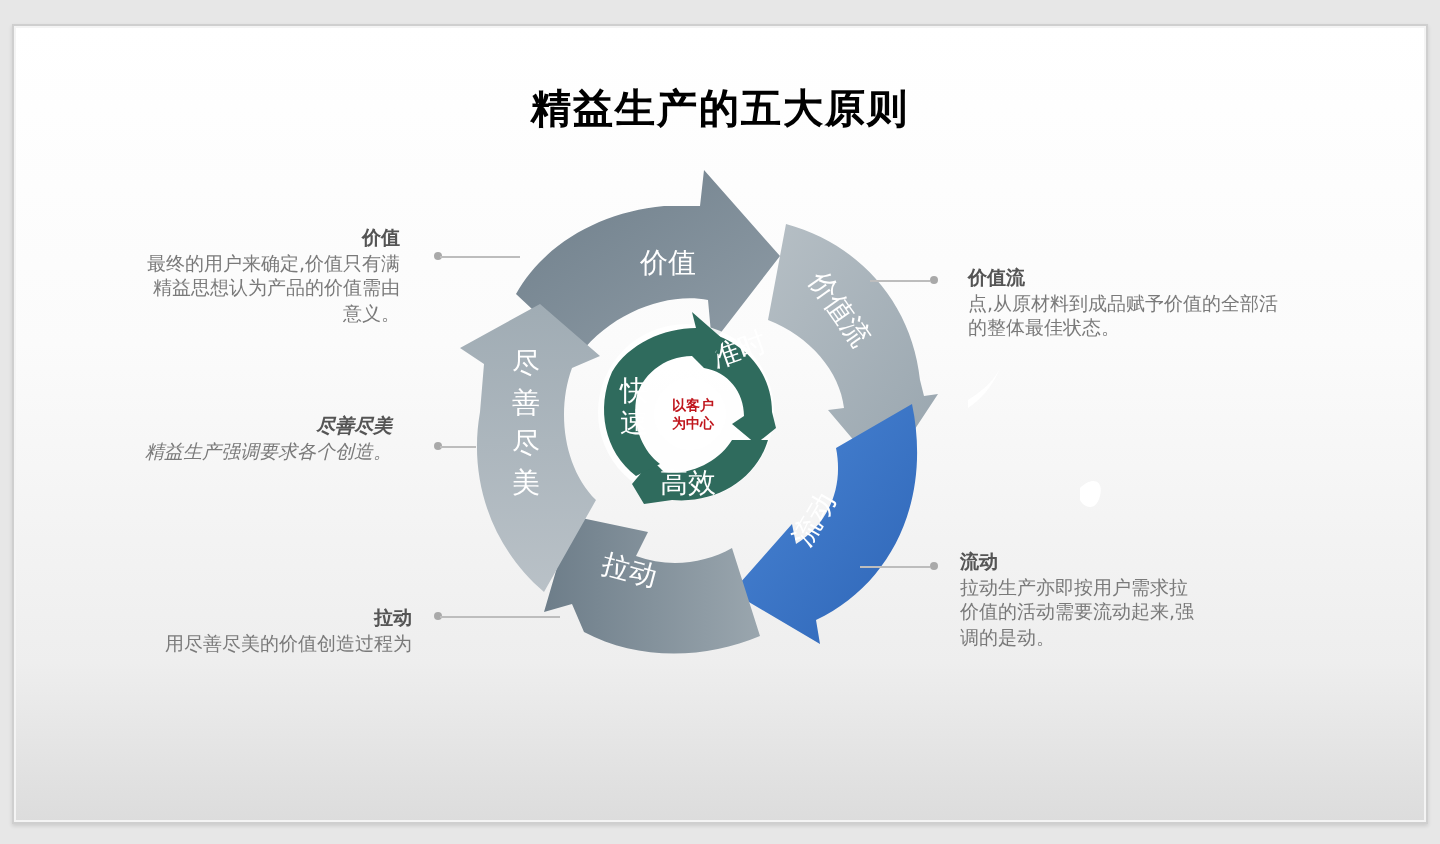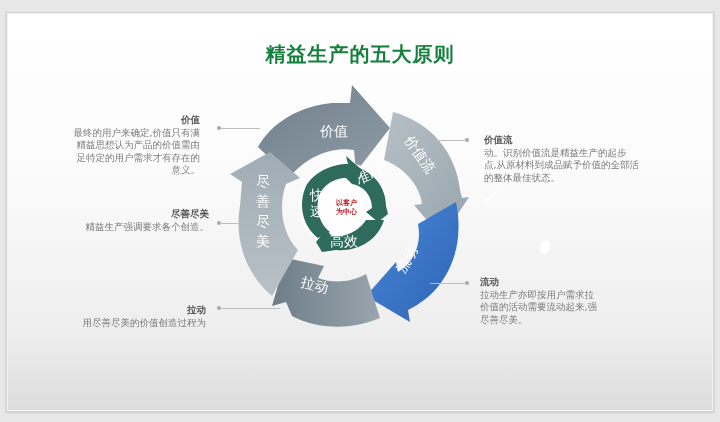--- a/index.html
+++ b/index.html
@@ -10,21 +10,21 @@
     position:relative;
   }
   .slide {
     position:absolute; left:6px; top:12px; width:706px; height:398px;
     background:linear-gradient(180deg,#ffffff 0%,#fbfbfb 40%,#eeeeee 80%,#dcdcdc 100%);
     border:1px solid #cfcfcf;
     box-shadow: 0 1px 2px rgba(0,0,0,0.12), inset 0 0 0 1px #f4f4f4;
   }
   .title {
     position:absolute; left:0; width:720px; top:41px; text-align:center;
-    font-size:20px; font-weight:bold; color:#15803d; letter-spacing:1px;
+    font-size:20px; font-weight:bold; color:#000000; letter-spacing:1px;
   }
   .note { position:absolute; font-size:9.5px; line-height:12.5px; color:#7a7a7a; }
   .note .hd { font-weight:bold; color:#555; font-size:9.5px; }
   .note.right-al { text-align:right; }
   .note.left-al { text-align:left; }
   .conn { position:absolute; height:1px; background:#bdbdbd; }
   .dot { position:absolute; width:4px; height:4px; border-radius:50%; background:#a9a9a9; }
   svg.diagram { position:absolute; left:0; top:0; }
   .svglabel { font-family:"DejaVu Sans","Liberation Sans",sans-serif; fill:#fff; font-size:14px; }
   .svglabel-sm { font-family:"DejaVu Sans","Liberation Sans",sans-serif; fill:#c0161d; font-size:7px; font-weight:bold; }
@@ -124,39 +124,37 @@
 <div class="conn" style="left:435px;top:140px;width:30px;"></div>
 <div class="dot" style="left:465px;top:138px;"></div>
 
 <div class="conn" style="left:430px;top:283px;width:35px;"></div>
 <div class="dot" style="left:465px;top:281px;"></div>
 
 <div class="note right-al" style="right:520px;top:114px;width:160px;">
   <div class="hd">价值</div>
   <div>最终的用户来确定,价值只有满</div>
   <div>精益思想认为产品的价值需由</div>
-  <div>足特定的用户需求才有存在的</div>
   <div>意义。</div>
 </div>
 
-<div class="note right-al" style="right:511px;top:208px;width:160px;">
+<div class="note right-al" style="right:524px;top:208px;width:160px;font-style:italic;">
   <div class="hd">尽善尽美</div>
   <div>精益生产强调要求各个创造。</div>
 </div>
 
 <div class="note right-al" style="right:514px;top:304px;width:160px;">
   <div class="hd">拉动</div>
   <div>用尽善尽美的价值创造过程为</div>
 </div>
 
 <div class="note left-al" style="left:484px;top:134px;width:180px;">
   <div class="hd">价值流</div>
-  <div>动。识别价值流是精益生产的起步</div>
   <div>点,从原材料到成品赋予价值的全部活</div>
   <div>的整体最佳状态。</div>
 </div>
 
 <div class="note left-al" style="left:480px;top:276px;width:160px;">
   <div class="hd">流动</div>
   <div>拉动生产亦即按用户需求拉</div>
   <div>价值的活动需要流动起来,强</div>
-  <div>尽善尽美。</div>
+  <div>调的是动。</div>
 </div>
 
 </body></html>

